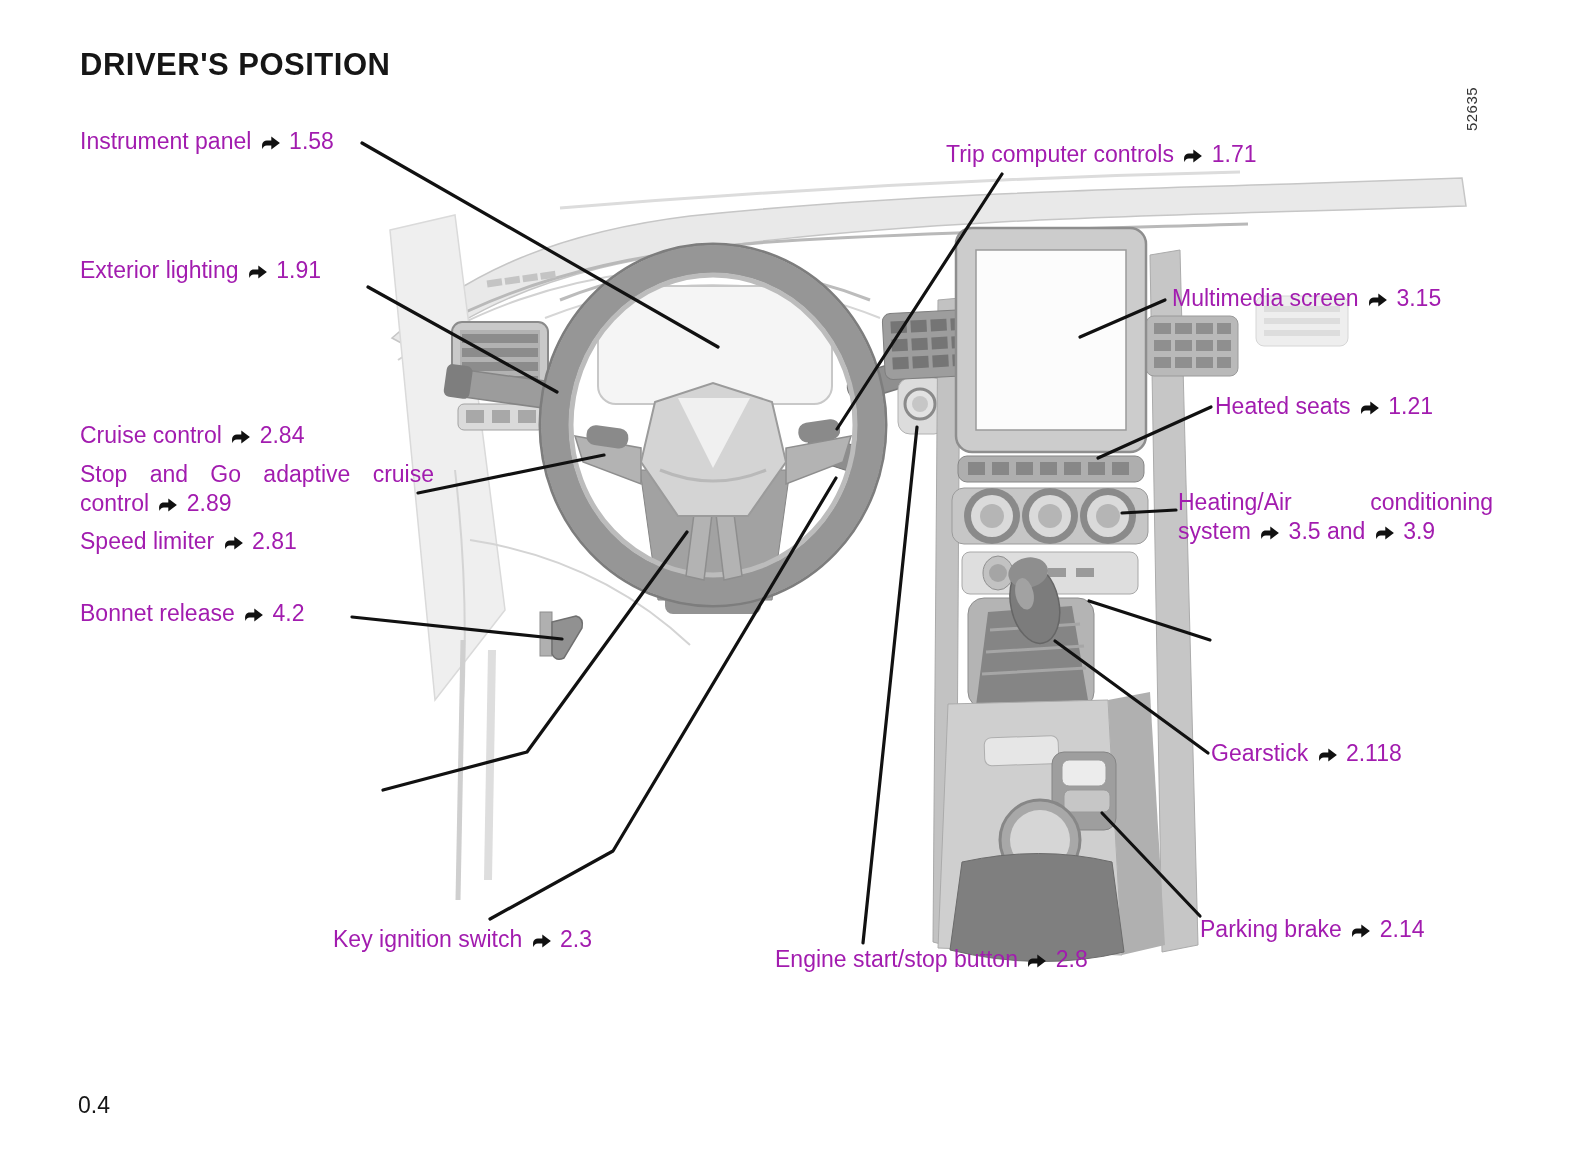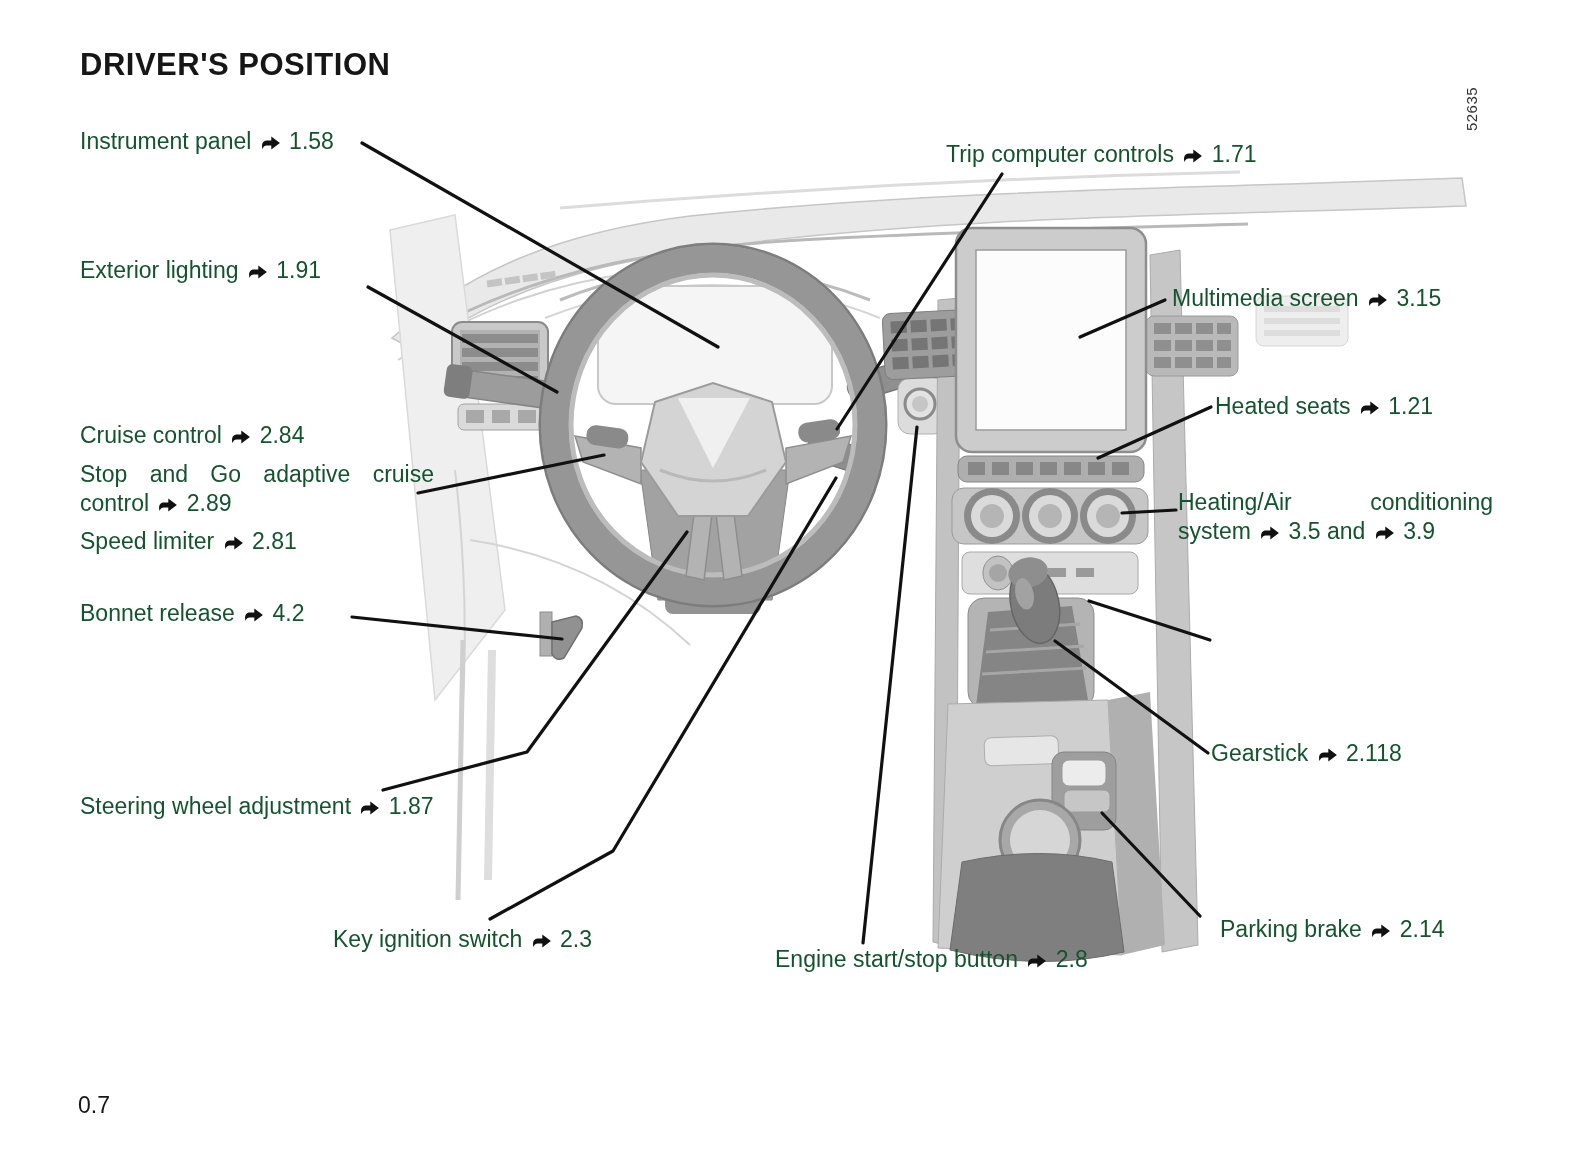--- a/index.html
+++ b/index.html
@@ -6,21 +6,21 @@
   #page{
     position:relative;width:1574px;height:1165px;background:#ffffff;
     font-family:"Liberation Sans", sans-serif;color:#161616;overflow:hidden;padding-left:16px;
   }
   #diagram{position:absolute;left:0;top:0;width:1574px;height:1165px;}
   .page-title{
     position:absolute;left:80px;top:26px;font-size:31px;font-weight:bold;
     letter-spacing:.5px;white-space:nowrap;
   }
   .callout{
-    position:absolute;font-size:23px;line-height:29px;color:#14532d;white-space:nowrap;
+    position:absolute;font-size:23px;line-height:29px;color:#a21caf;white-space:nowrap;
   }
   .wrap{white-space:normal;}
   .justify{white-space:normal;text-align:justify;}
   .ref-arrow{display:inline-block;width:23px;height:14px;vertical-align:-1px;margin:0 1px;}
   .ref-arrow svg{width:100%;height:100%;display:block;}
   .fig-number{
     position:absolute;left:1432px;top:100px;width:80px;height:18px;
     font-size:15px;color:#333;text-align:center;transform:rotate(-90deg);
     letter-spacing:.5px;
   }
@@ -267,23 +267,20 @@
         </svg></span> 2.84</div>
   <div class="callout justify" style="left:80px;top:460px;width:354px;">Stop and Go adaptive cruise control <span class="ref-arrow"><svg viewBox="0 0 20 14" xmlns="http://www.w3.org/2000/svg">
           <path fill="#111111" d="M10.8,0.6 L19.4,7 L10.8,13.4 L10.8,9.6 L6.4,9.6 C3.8,9.6 2.7,11.1 2.1,13.1 C1,9.8 1.2,4.4 6.4,4.4 L10.8,4.4 Z"></path>
         </svg></span> 2.89</div>
   <div class="callout" style="left:80px;top:527px;">Speed limiter <span class="ref-arrow"><svg viewBox="0 0 20 14" xmlns="http://www.w3.org/2000/svg">
           <path fill="#111111" d="M10.8,0.6 L19.4,7 L10.8,13.4 L10.8,9.6 L6.4,9.6 C3.8,9.6 2.7,11.1 2.1,13.1 C1,9.8 1.2,4.4 6.4,4.4 L10.8,4.4 Z"></path>
         </svg></span> 2.81</div>
   <div class="callout" style="left:80px;top:599px;">Bonnet release <span class="ref-arrow"><svg viewBox="0 0 20 14" xmlns="http://www.w3.org/2000/svg">
           <path fill="#111111" d="M10.8,0.6 L19.4,7 L10.8,13.4 L10.8,9.6 L6.4,9.6 C3.8,9.6 2.7,11.1 2.1,13.1 C1,9.8 1.2,4.4 6.4,4.4 L10.8,4.4 Z"></path>
         </svg></span> 4.2</div>
-  <div class="callout" style="left:80px;top:792px;">Steering wheel adjustment <span class="ref-arrow"><svg viewBox="0 0 20 14" xmlns="http://www.w3.org/2000/svg">
-          <path fill="#111111" d="M10.8,0.6 L19.4,7 L10.8,13.4 L10.8,9.6 L6.4,9.6 C3.8,9.6 2.7,11.1 2.1,13.1 C1,9.8 1.2,4.4 6.4,4.4 L10.8,4.4 Z"></path>
-        </svg></span> 1.87</div>
   <div class="callout" style="left:333px;top:925px;">Key ignition switch <span class="ref-arrow"><svg viewBox="0 0 20 14" xmlns="http://www.w3.org/2000/svg">
           <path fill="#111111" d="M10.8,0.6 L19.4,7 L10.8,13.4 L10.8,9.6 L6.4,9.6 C3.8,9.6 2.7,11.1 2.1,13.1 C1,9.8 1.2,4.4 6.4,4.4 L10.8,4.4 Z"></path>
         </svg></span> 2.3</div>
   <div class="callout" style="left:775px;top:945px;">Engine start/stop button <span class="ref-arrow"><svg viewBox="0 0 20 14" xmlns="http://www.w3.org/2000/svg">
           <path fill="#111111" d="M10.8,0.6 L19.4,7 L10.8,13.4 L10.8,9.6 L6.4,9.6 C3.8,9.6 2.7,11.1 2.1,13.1 C1,9.8 1.2,4.4 6.4,4.4 L10.8,4.4 Z"></path>
         </svg></span> 2.8</div>
   <div class="callout" style="left:946px;top:140px;">Trip computer controls <span class="ref-arrow"><svg viewBox="0 0 20 14" xmlns="http://www.w3.org/2000/svg">
           <path fill="#111111" d="M10.8,0.6 L19.4,7 L10.8,13.4 L10.8,9.6 L6.4,9.6 C3.8,9.6 2.7,11.1 2.1,13.1 C1,9.8 1.2,4.4 6.4,4.4 L10.8,4.4 Z"></path>
         </svg></span> 1.71</div>
   <div class="callout" style="left:1172px;top:284px;text-align:right;">Multimedia screen <span class="ref-arrow"><svg viewBox="0 0 20 14" xmlns="http://www.w3.org/2000/svg">
@@ -293,19 +290,19 @@
           <path fill="#111111" d="M10.8,0.6 L19.4,7 L10.8,13.4 L10.8,9.6 L6.4,9.6 C3.8,9.6 2.7,11.1 2.1,13.1 C1,9.8 1.2,4.4 6.4,4.4 L10.8,4.4 Z"></path>
         </svg></span> 1.21</div>
   <div class="callout justify" style="left:1178px;top:488px;width:315px;">Heating/Air conditioning system <span class="ref-arrow"><svg viewBox="0 0 20 14" xmlns="http://www.w3.org/2000/svg">
           <path fill="#111111" d="M10.8,0.6 L19.4,7 L10.8,13.4 L10.8,9.6 L6.4,9.6 C3.8,9.6 2.7,11.1 2.1,13.1 C1,9.8 1.2,4.4 6.4,4.4 L10.8,4.4 Z"></path>
         </svg></span> 3.5 and <span class="ref-arrow"><svg viewBox="0 0 20 14" xmlns="http://www.w3.org/2000/svg">
           <path fill="#111111" d="M10.8,0.6 L19.4,7 L10.8,13.4 L10.8,9.6 L6.4,9.6 C3.8,9.6 2.7,11.1 2.1,13.1 C1,9.8 1.2,4.4 6.4,4.4 L10.8,4.4 Z"></path>
         </svg></span> 3.9</div>
   <div class="callout" style="left:1211px;top:739px;">Gearstick <span class="ref-arrow"><svg viewBox="0 0 20 14" xmlns="http://www.w3.org/2000/svg">
           <path fill="#111111" d="M10.8,0.6 L19.4,7 L10.8,13.4 L10.8,9.6 L6.4,9.6 C3.8,9.6 2.7,11.1 2.1,13.1 C1,9.8 1.2,4.4 6.4,4.4 L10.8,4.4 Z"></path>
         </svg></span> 2.118</div>
-  <div class="callout" style="left:1200px;top:915px;margin-left:20px;">Parking brake <span class="ref-arrow"><svg viewBox="0 0 20 14" xmlns="http://www.w3.org/2000/svg">
+  <div class="callout" style="left:1200px;top:915px;">Parking brake <span class="ref-arrow"><svg viewBox="0 0 20 14" xmlns="http://www.w3.org/2000/svg">
           <path fill="#111111" d="M10.8,0.6 L19.4,7 L10.8,13.4 L10.8,9.6 L6.4,9.6 C3.8,9.6 2.7,11.1 2.1,13.1 C1,9.8 1.2,4.4 6.4,4.4 L10.8,4.4 Z"></path>
         </svg></span> 2.14</div>
 
   <div class="fig-number">52635</div>
-  <div class="page-number">0.7</div>
+  <div class="page-number">0.4</div>
 </div>
 
 </body></html>

